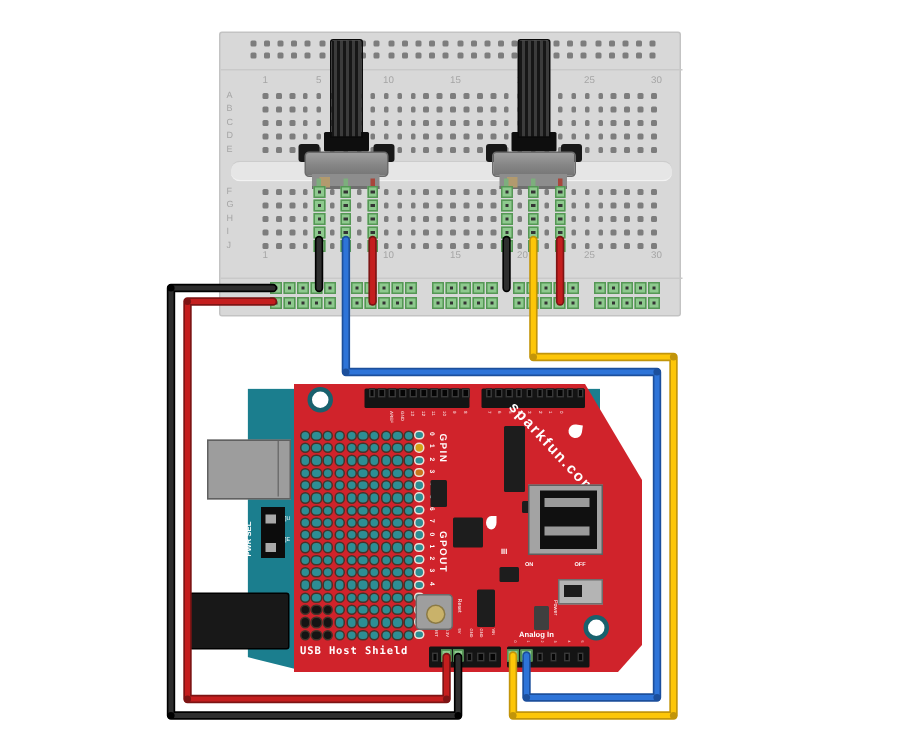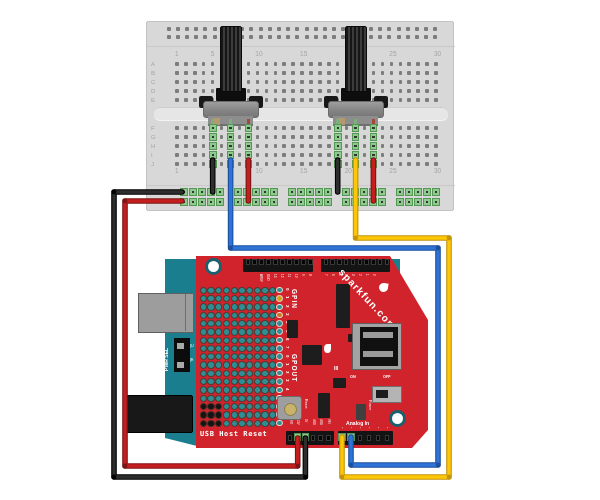--- a/index.html
+++ b/index.html
@@ -1028,21 +1028,21 @@
       <div class="clip" style="left: 347.2px; top: 433.2px;">
         <i></i>
       </div>
     </div>
 
   <div class="mnt-hole" style="left:205px;top:258px"></div>
   <div class="mnt-hole" style="left:389px;top:410px"></div>
 
   <div class="t wtxt" style="left:297px;top:289px;font-size:6.5px;font-weight:bold;transform:rotate(90deg);letter-spacing:1px">GPIN</div>
   <div class="t wtxt" style="left:297px;top:354px;font-size:6.5px;font-weight:bold;transform:rotate(90deg);letter-spacing:1px">GPOUT</div>
-  <div class="t wtxt" style="left:200px;top:431px;font-size:7px;font-weight:bold;font-family:'DejaVu Sans Mono',monospace;letter-spacing:0.6px">USB Host Reset</div>
+  <div class="t wtxt" style="left:200px;top:431px;font-size:7px;font-weight:bold;font-family:'DejaVu Sans Mono',monospace;letter-spacing:0.6px">USB Host Shield</div>
   <div class="t wtxt" style="left:344px;top:267px;font-size:10px;font-weight:bold;letter-spacing:1.2px;transform:rotate(47deg)">sparkfun.com</div>
   <div class="flame" style="left:379px;top:283px;width:9px;height:9px;transform:rotate(8deg)"></div>
   <div class="flame" style="left:324px;top:344px;width:7px;height:9px"></div>
   <div class="t wtxt" style="left:350px;top:375px;font-size:6px;transform:scale(0.62);font-weight:bold">ON</div>
   <div class="t wtxt" style="left:383px;top:375px;font-size:6px;transform:scale(0.62);font-weight:bold">OFF</div>
   <div class="t wtxt" style="left:346px;top:421px;font-size:6px;transform:scale(0.85);font-weight:bold">Analog In</div>
   <div class="t wtxt" style="left:308px;top:399px;font-size:6px;transform:rotate(90deg) scale(0.6)">Reset</div>
   <div class="t wtxt" style="left:372px;top:400px;font-size:6px;transform:rotate(90deg) scale(0.6)">Power</div>
   <div class="t wtxt" style="left:334px;top:366px;font-size:5px;font-weight:bold">III</div>
 

